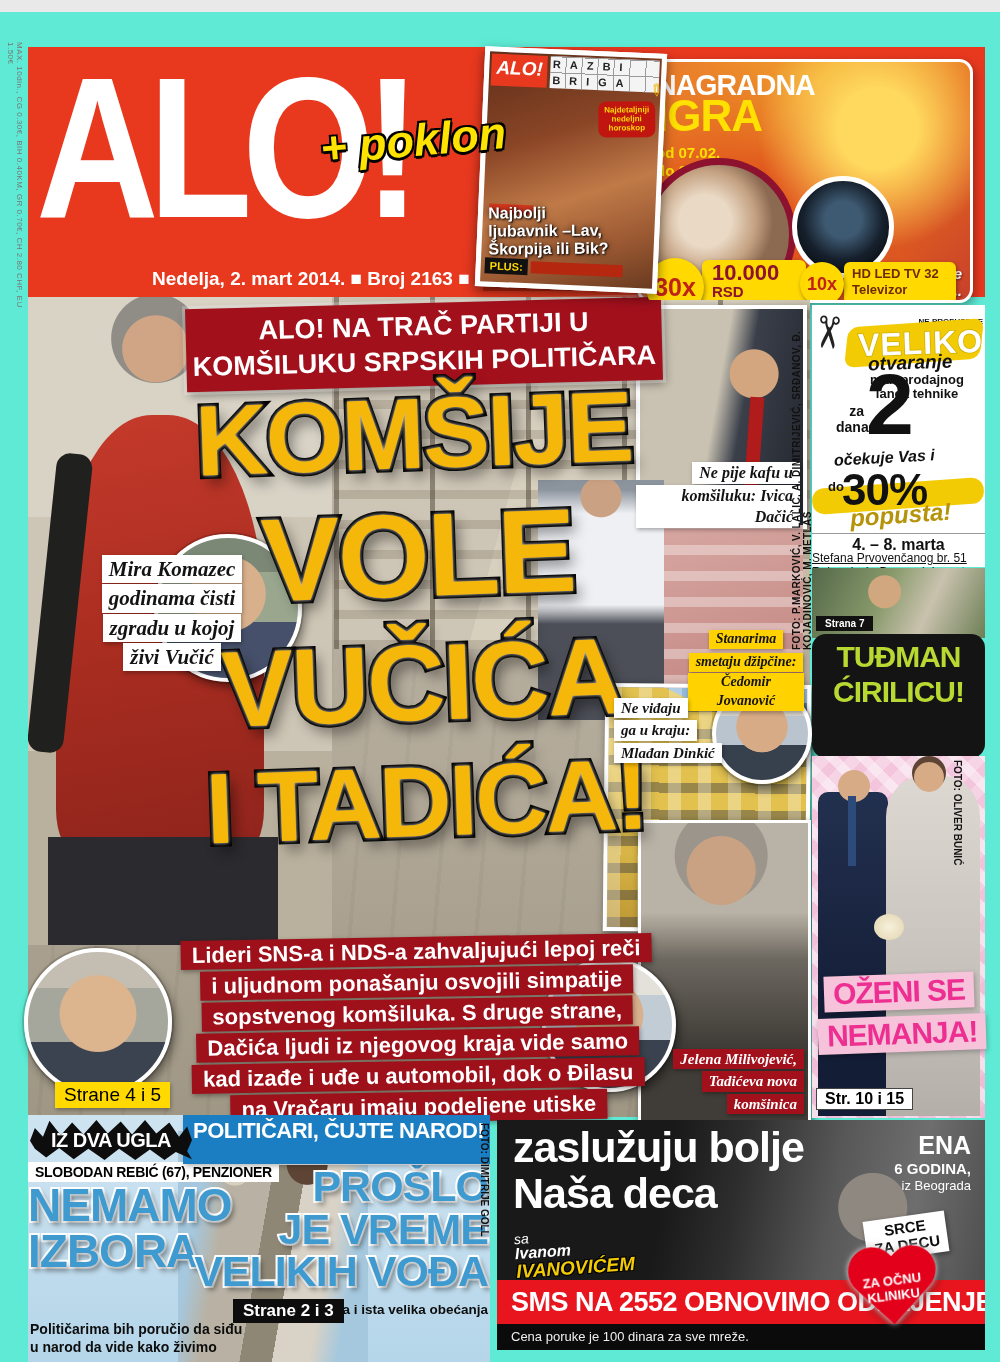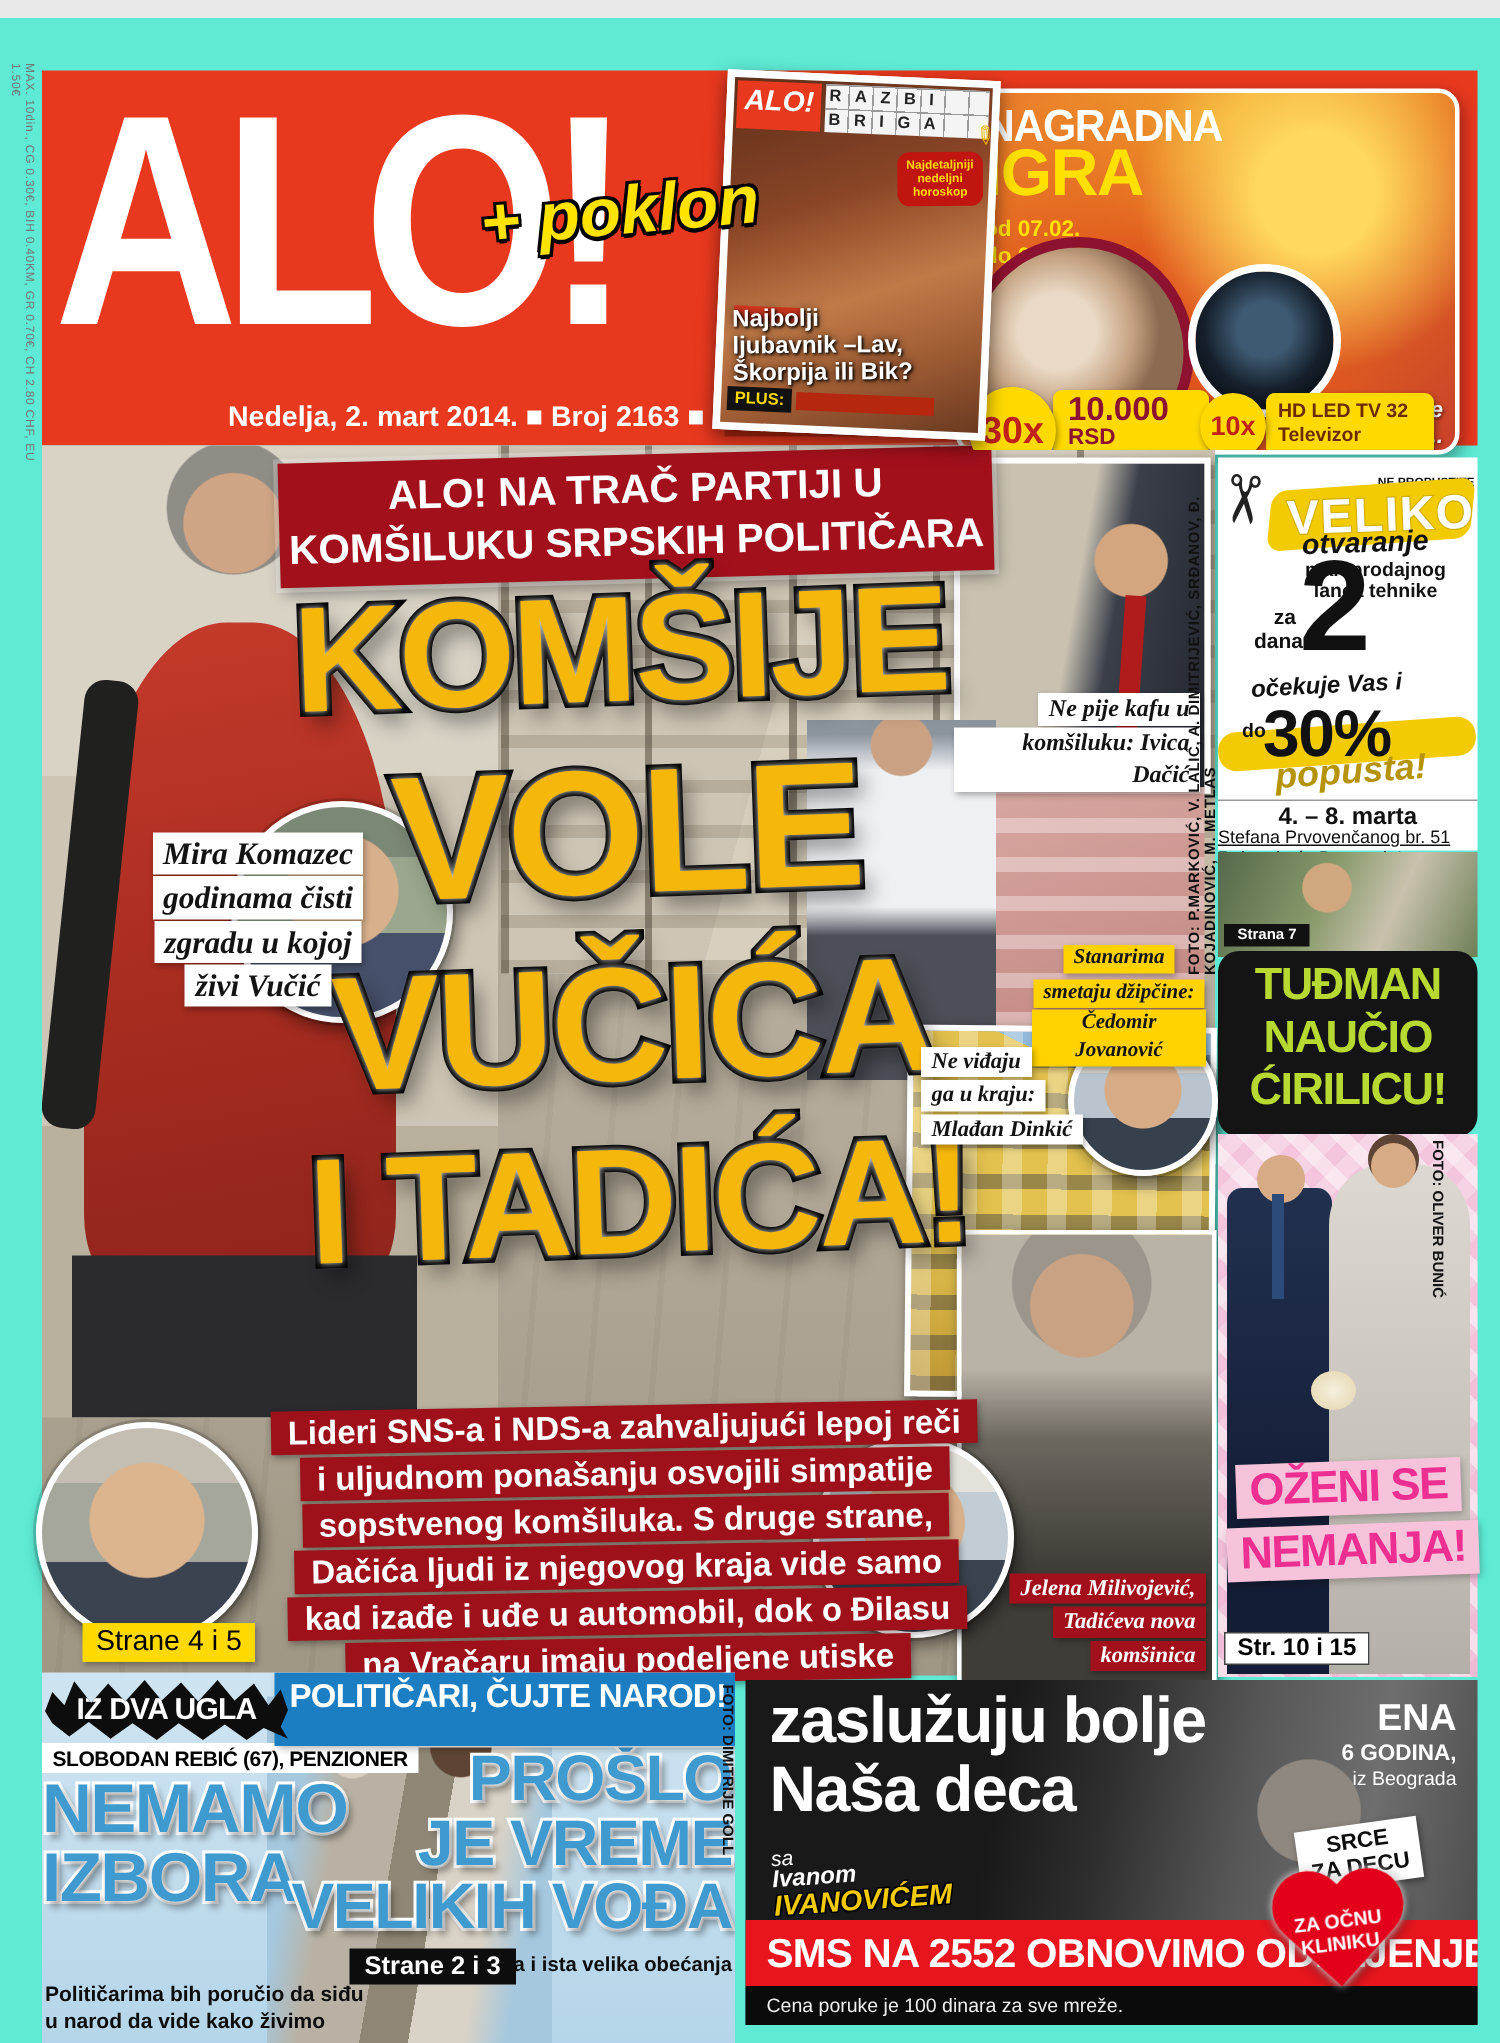--- a/index.html
+++ b/index.html
@@ -407,21 +407,20 @@
     <div class="abs cbt-web">
       <span style="display:block">www.cbt.rs</span>
       <span style="display:block">0800 208 208</span>
     </div>
   </div>
 
   <div class="abs tudj-photo"></div>
   <div class="abs strana7">Strana 7</div>
   <div class="abs tudj-box">
     <span style="display:block">TUĐMAN</span>
-    <span style="display:block">NAUČIO</span>
     <span style="display:block">ĆIRILICU!</span>
   </div>
 
   <div class="abs wedding">
     <div class="groom"></div>
     <div class="bride"></div>
     <div class="bouquet"></div>
     <div class="wed-line wed1">OŽENI SE</div>
     <div class="wed-line wed2">NEMANJA!</div>
     <div class="str1015">Str. 10 i 15</div>

